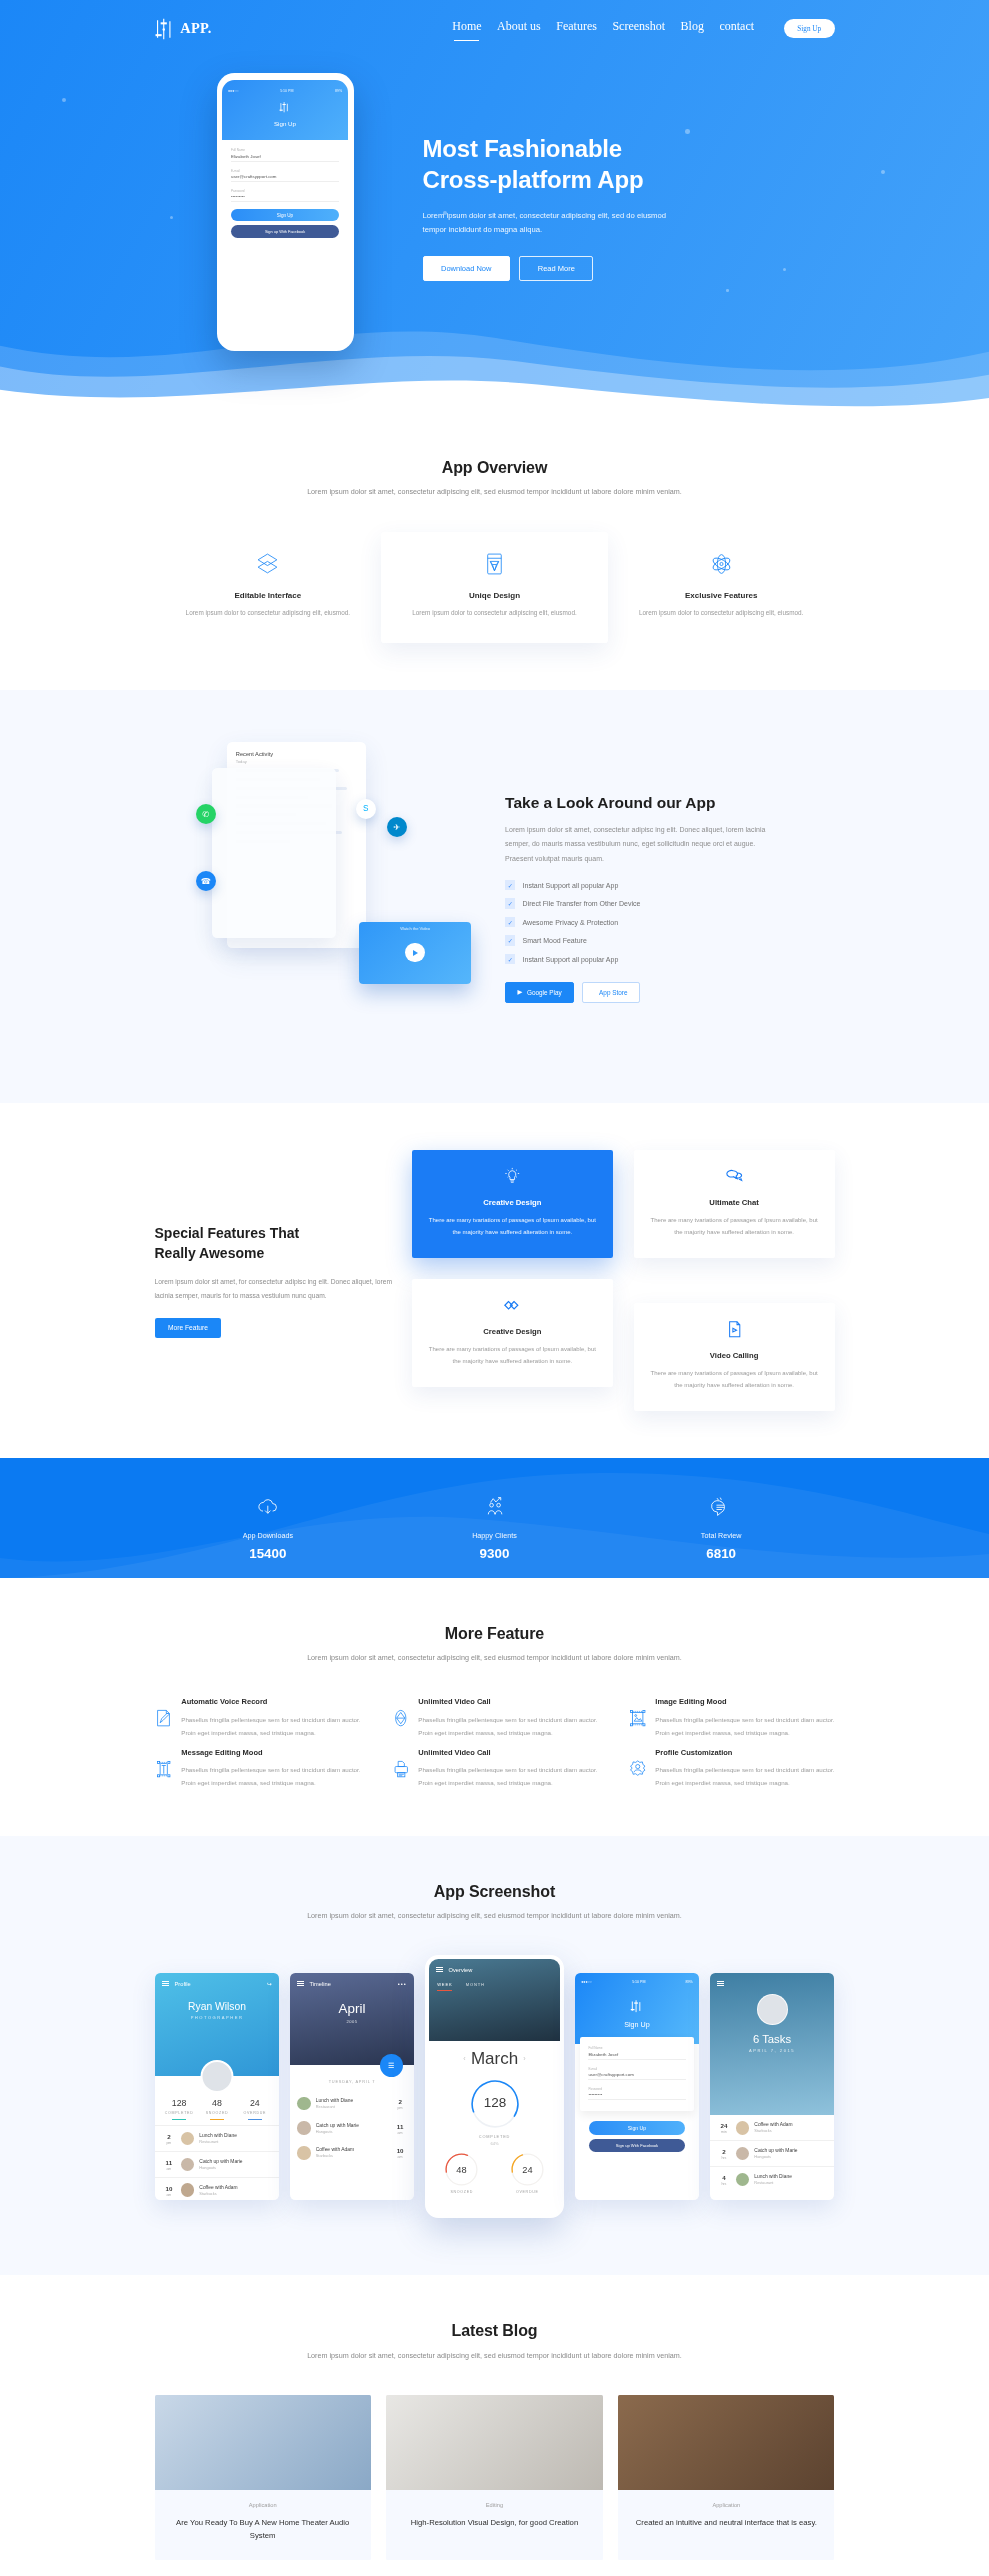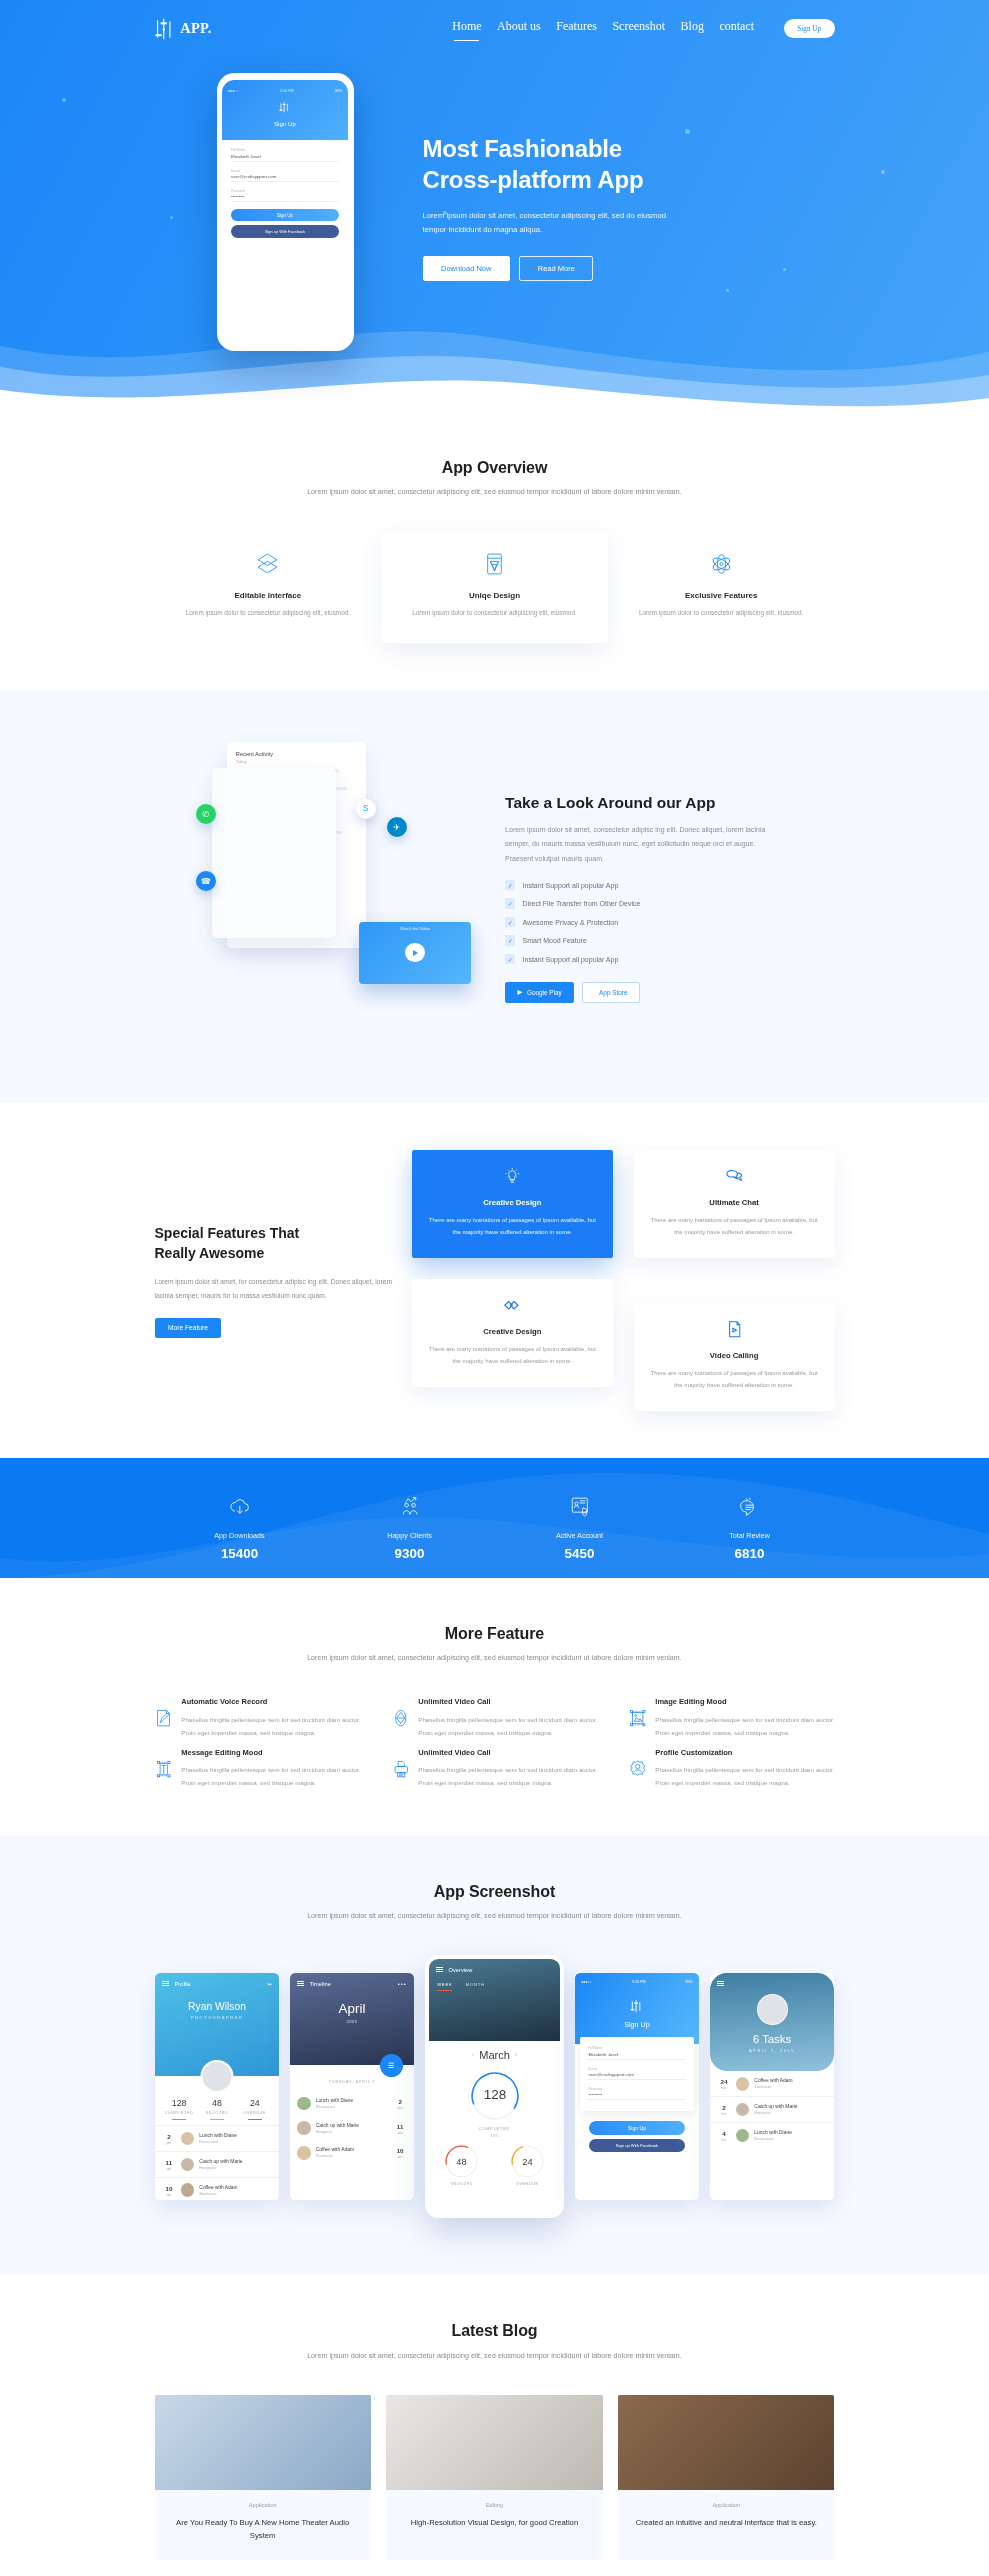--- a/index.html
+++ b/index.html
@@ -555,33 +555,20 @@
           <path d="M8 34 C8 25 20 25 20 34"></path>
             <path d="M21 34 C21 25 33 25 33 34"></path>
           <path d="M12 12 L17 5 L22 11 L30 3"></path>
             <path d="M26 3 H31 V8"></path>
         </svg>
         <div class="c-label">Happy Clients</div>
         <div class="c-value">9300</div>
       </div>
       <div class="counter">
         <svg class="c-icon" viewBox="0 0 40 40" fill="none" stroke="#fff" stroke-width="1.6">
-          <rect x="6" y="4" width="28" height="26" rx="2"></rect>
-          <path d="M20 9 H30"></path>
-            <path d="M20 13 H30"></path>
-          <circle cx="14" cy="14" r="3"></circle>
-            <path d="M10 22 C10 17 18 17 18 22"></path>
-          <path d="M26 22 L33 25 V31 C33 35 29 37 29 37 C29 37 25 35 25 31 V25 Z" fill="none"></path>
-          <path d="M27 30 L29 32 L32 28"></path>
-        </svg>
-        <div class="c-label">Active Account</div>
-        <div class="c-value">5450</div>
-      </div>
-      <div class="counter">
-        <svg class="c-icon" viewBox="0 0 40 40" fill="none" stroke="#fff" stroke-width="1.6">
           <path d="M8 10 A12 11 0 1 1 20 31 L14 36 V30 A12 11 0 0 1 8 10Z"></path>
           <path d="M13 4 L16 8"></path>
             <path d="M19 3 L21 7"></path>
           <path d="M12 17 H26"></path>
             <path d="M12 21 H26"></path>
             <path d="M12 25 H22"></path>
         </svg>
         <div class="c-label">Total Review</div>
         <div class="c-value">6810</div>
       </div>
@@ -798,21 +785,21 @@
               </span>
             <span>Overview</span>
           </div>
           <div style="display:flex;gap:13.4px;padding:9.3px 8.2px 0;font-size:4.1px;letter-spacing:0.8px;color:#fff;">
             <span style="border-bottom:1px solid #e8573f;padding-bottom:2.1px;">WEEK</span>
             <span style="opacity:.8">MONTH</span>
           </div>
         </div>
         <div style="display:flex;align-items:center;justify-content:center;gap:5.2px;padding-top:7.2px;">
           <span style="color:#c5c5c5;font-size:7.2px;">‹</span>
-          <span style="font-size:11px;color:#3a3a3a;">March</span>
+          <span style="font-size:17px;color:#3a3a3a;">March</span>
           <span style="color:#c5c5c5;font-size:7.2px;">›</span>
         </div>
         <div class="ring-wrap">
           <svg width="54" height="54" viewBox="0 0 104 104">
             <circle cx="52" cy="52" r="44" fill="none" stroke="#eef1f5" stroke-width="3"></circle>
             <circle cx="52" cy="52" r="44" fill="none" stroke="#1b87f7" stroke-width="3" stroke-dasharray="177 276" stroke-linecap="round" transform="rotate(-200 52 52)"></circle>
             <text x="52" y="58" text-anchor="middle" font-size="26" fill="#3a3a3a" font-family="Liberation Sans">128</text>
           </svg>
           <div style="font-size:3.9px;letter-spacing:0.8px;color:#a0a0a0;margin-top:1px;">COMPLETED</div>
           <div style="font-size:4.1px;color:#bdbdbd;margin-top:2.1px;">64%</div>
@@ -867,21 +854,21 @@
             <div class="ph-value">•••••••••</div>
           </div>
         </div>
         <div style="padding:7.2px 14.4px 0;">
           <div class="ph-btn" style="border-radius:8.2px;font-size:5.2px;padding:4.1px 0;">Sign Up</div>
           <div class="ph-btn fb" style="border-radius:8.2px;font-size:4.1px;padding:4.1px 0;">Sign up With Facebook</div>
         </div>
       </div>
 
       <div class="shot">
-        <div class="shot-top-img" style="height:98px;background:linear-gradient(175deg,#3e7ea3,#8fc2dc);border-radius:17px;">
+        <div class="shot-top-img" style="height:142px;background:linear-gradient(175deg,#3e7ea3,#8fc2dc);">
           <div class="shot-hdr">
             <span class="hamburger">
                 <span></span>
                 <span></span>
                 <span></span>
               </span>
           </div>
           <div style="width:31px;height:31px;border-radius:50%;background:#dfe3e8;border:1.5px solid rgba(255,255,255,.8);margin:7.2px auto 0;"></div>
           <div class="shot-name" style="margin-top:7.2px;font-size:11.3px;">6 Tasks</div>
           <div class="shot-sub">APRIL 7, 2015</div>

